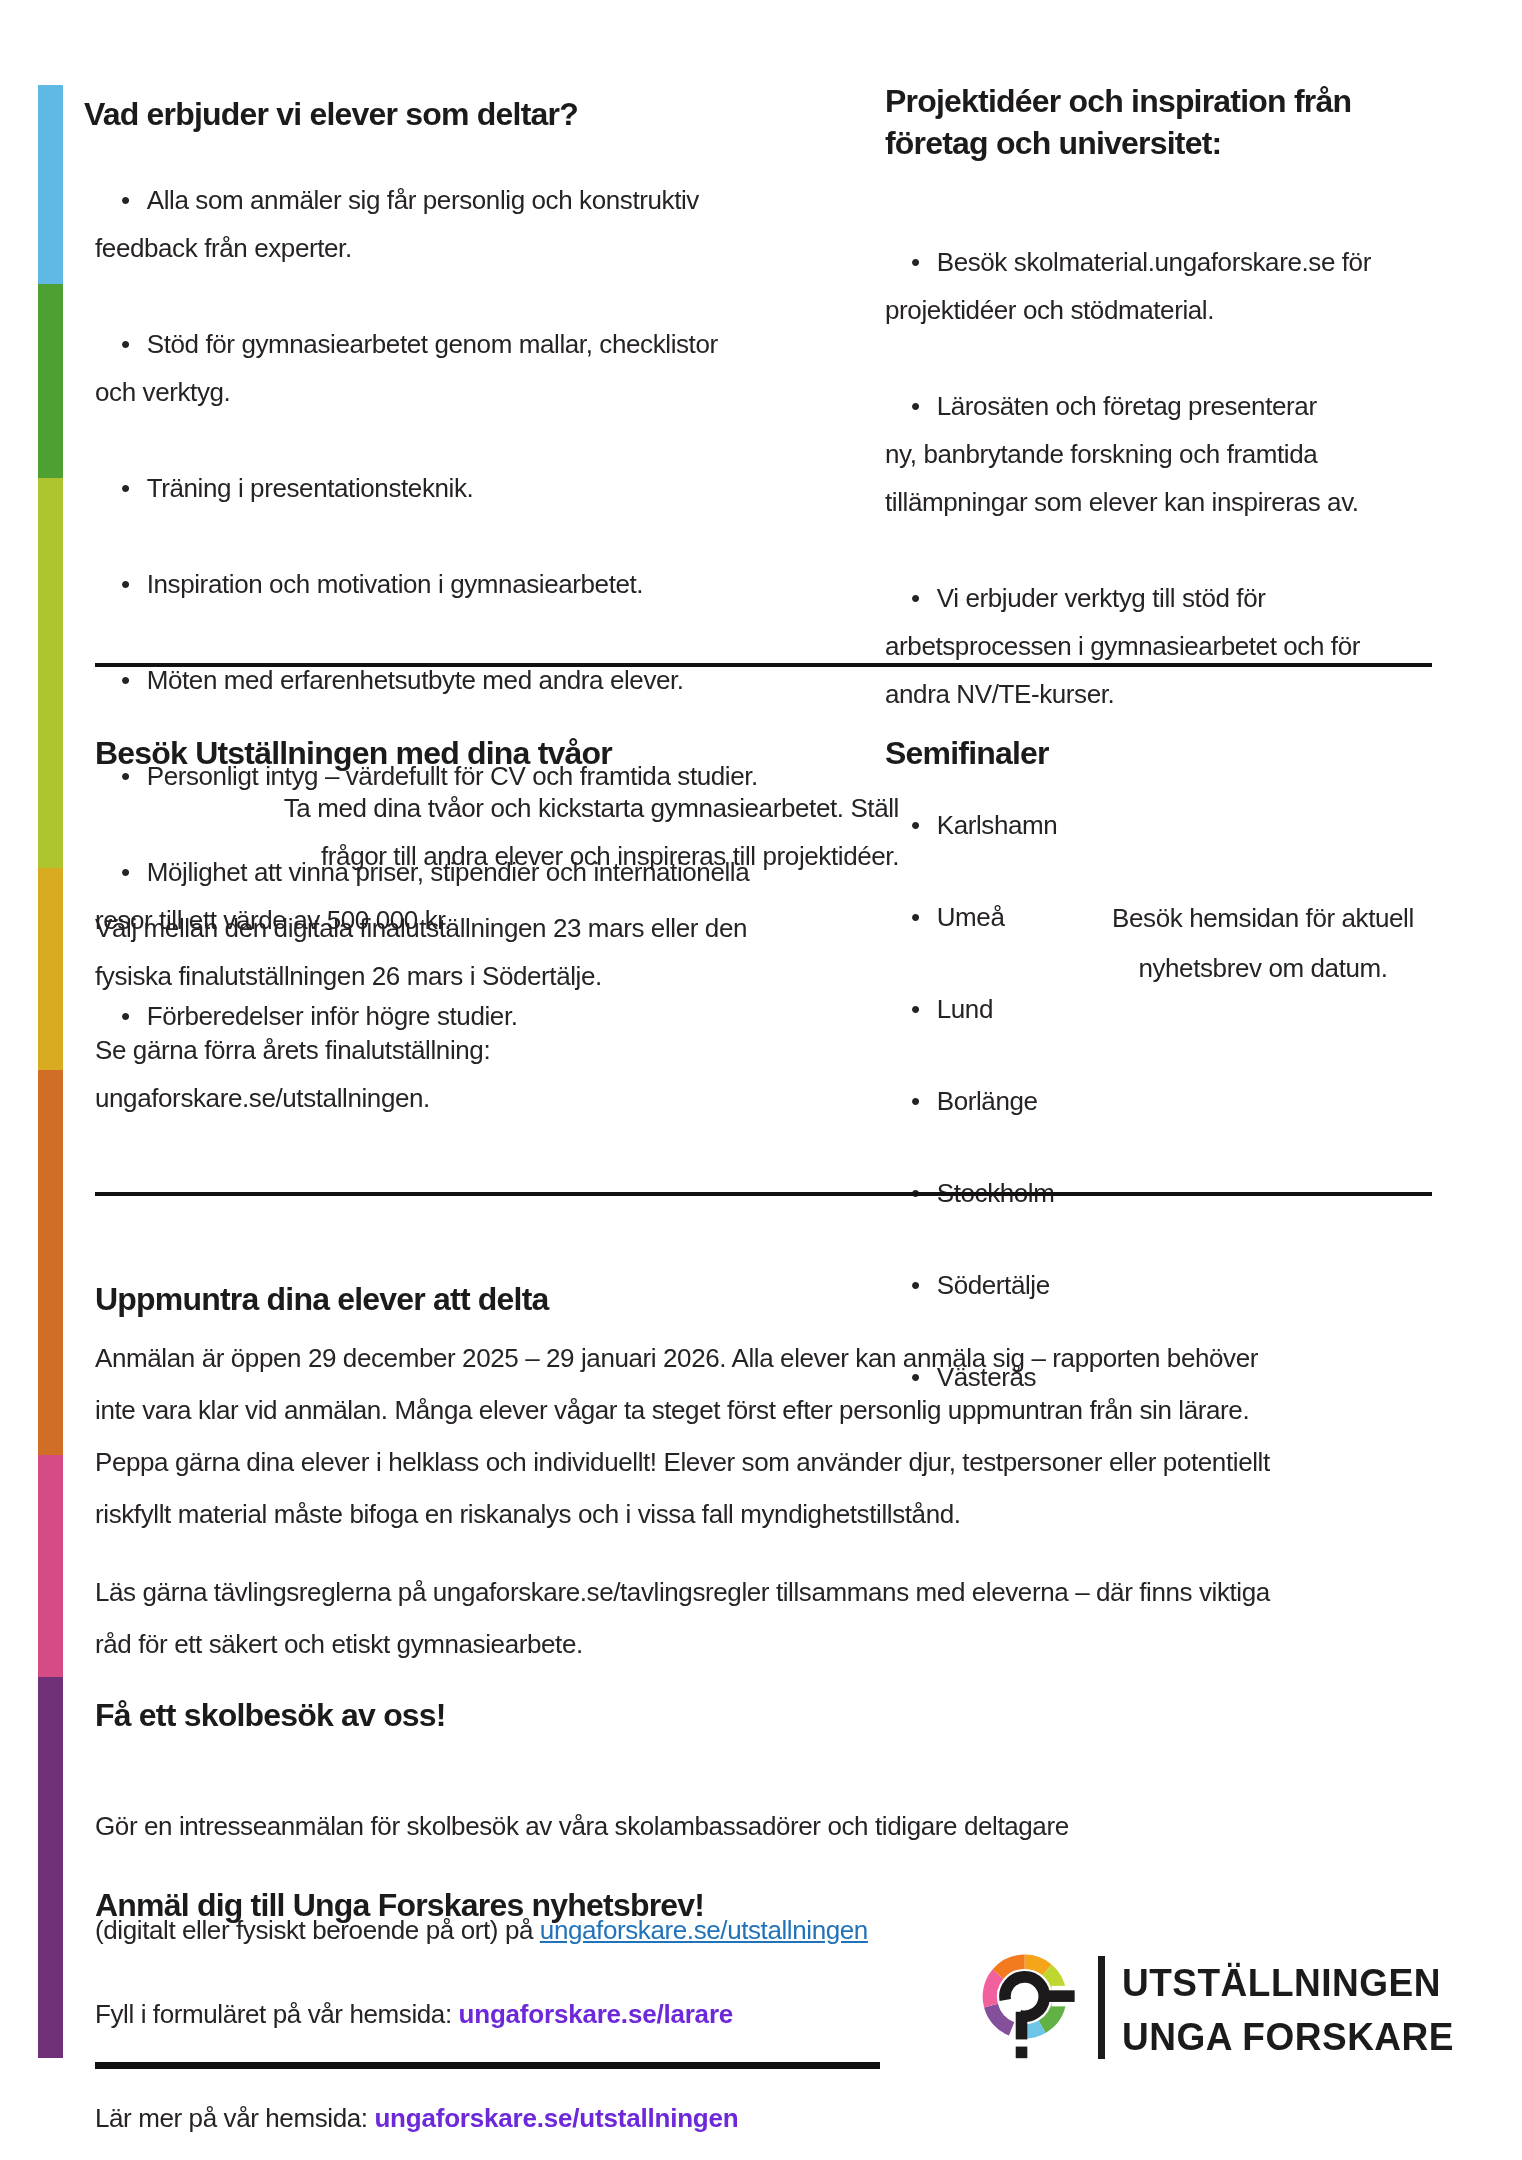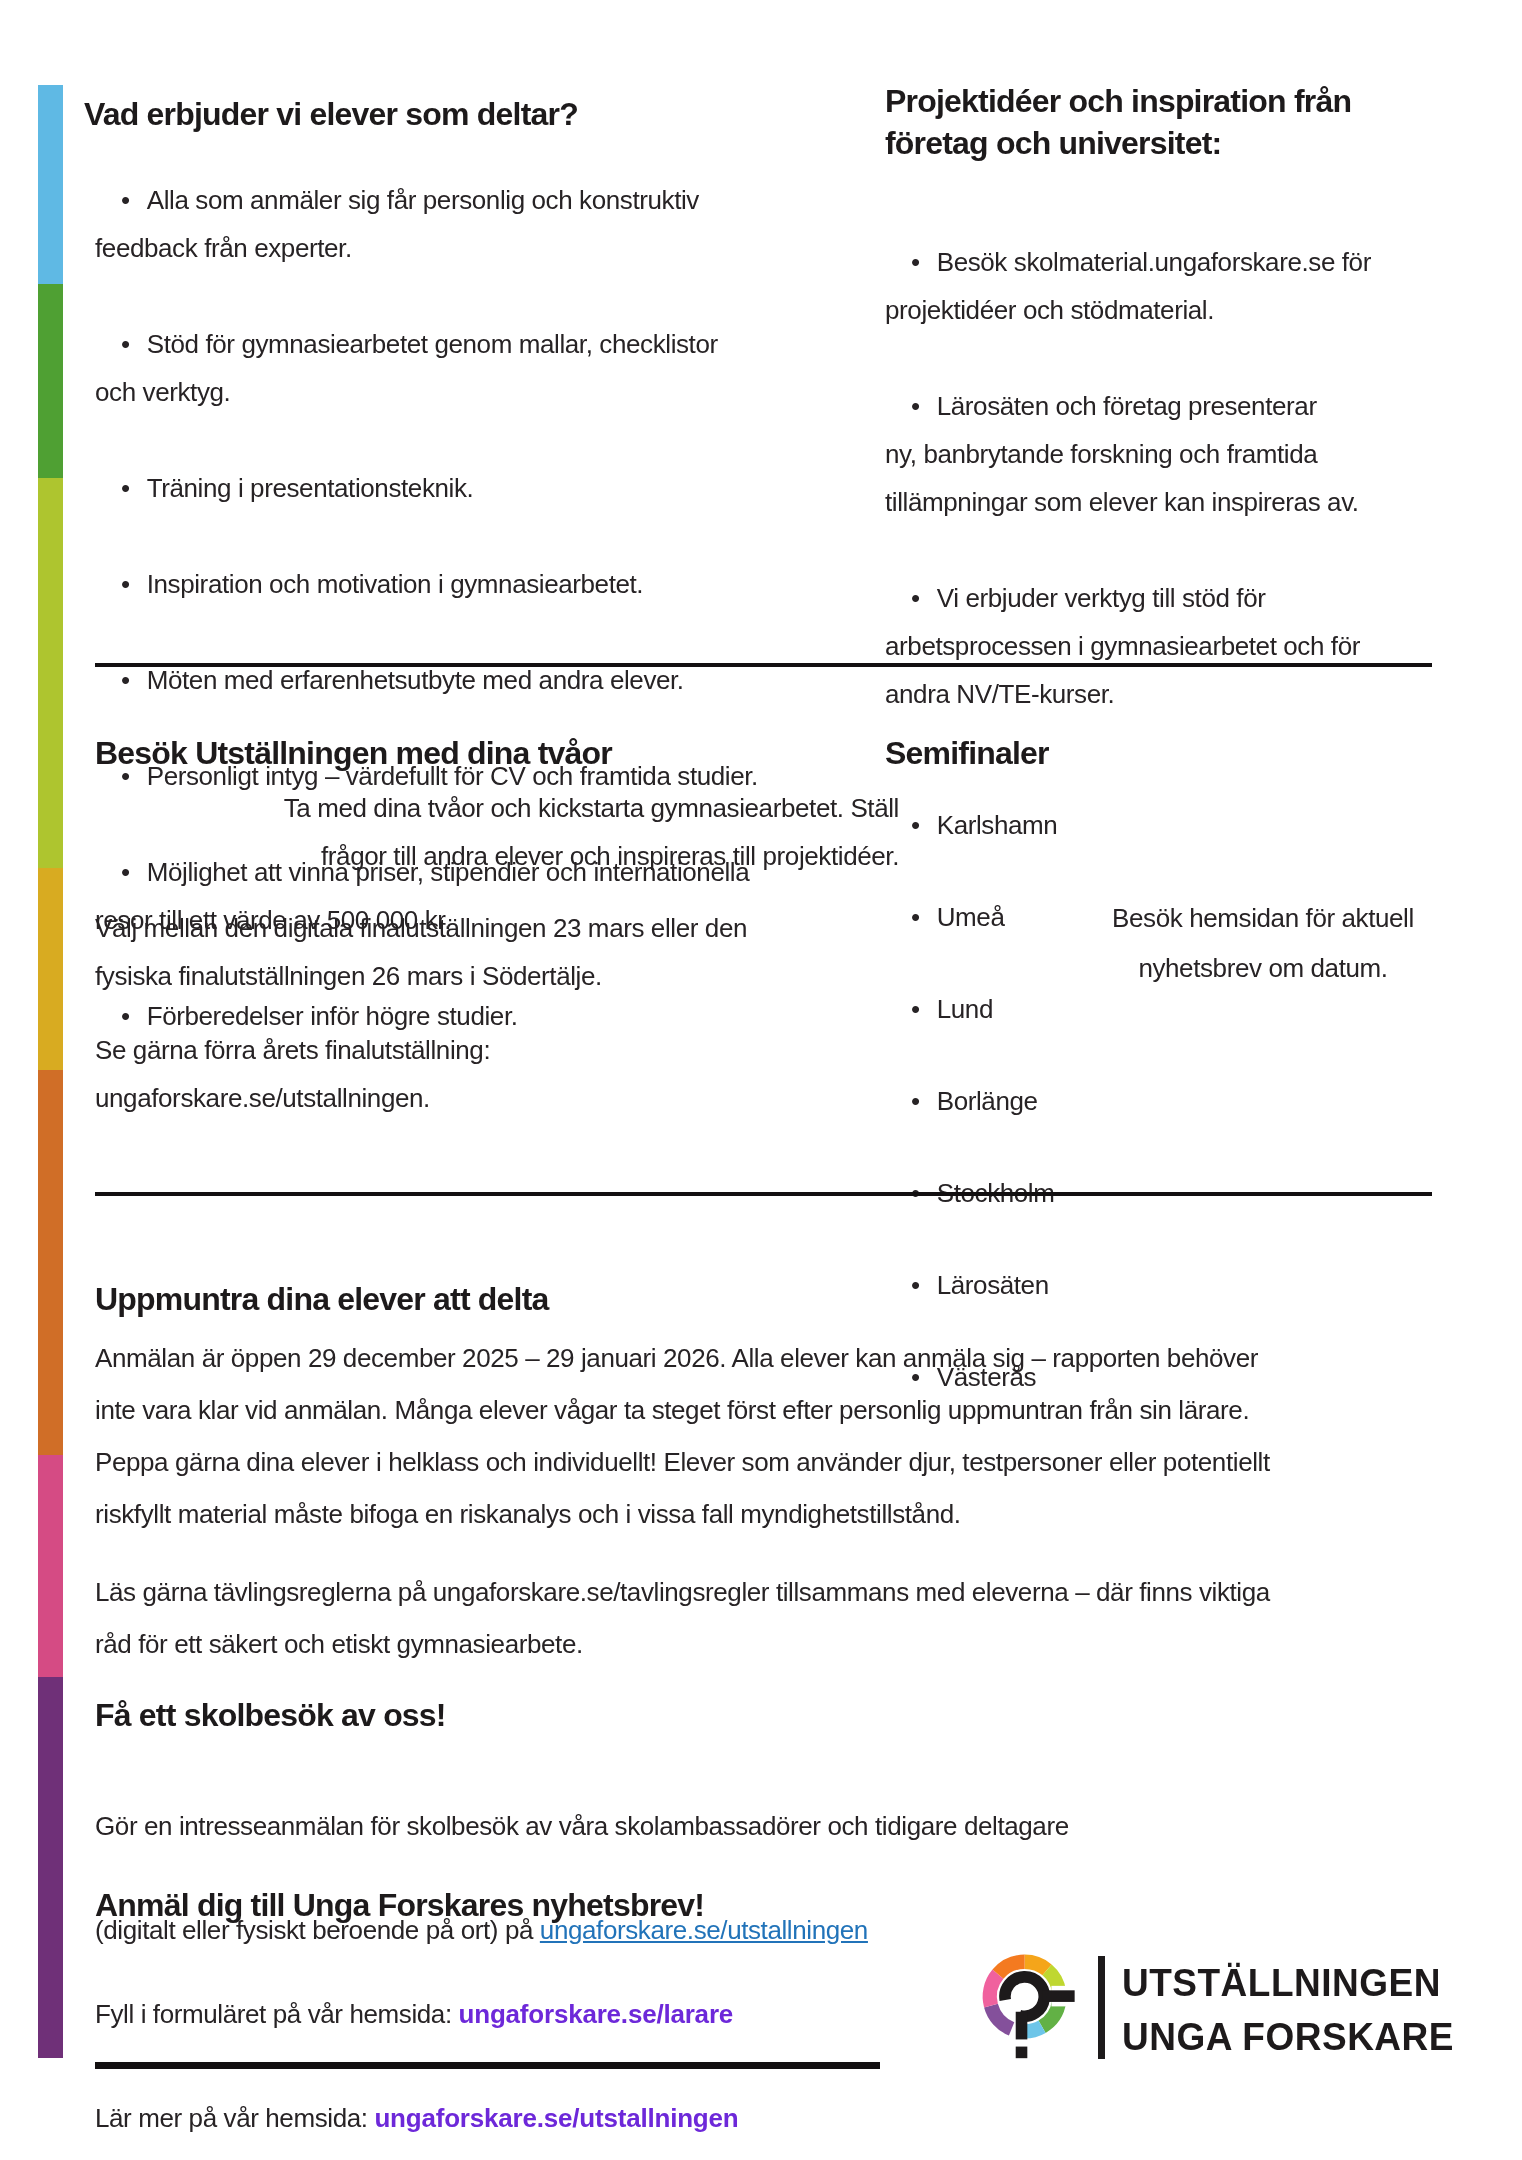--- a/index.html
+++ b/index.html
@@ -97,21 +97,21 @@
   <div class="t" style="left:95px; top:1026px; width:820px;">Se gärna förra årets finalutställning:
 ungaforskare.se/utstallningen.</div>
 
   <div class="h" style="left:885px; top:732px; width:300px;">Semifinaler</div>
   <div class="t lh46" style="left:885px; top:756px; width:330px;">
     <div class="item">Karlshamn</div>
     <div class="item">Umeå</div>
     <div class="item">Lund</div>
     <div class="item">Borlänge</div>
     <div class="item">Stockholm</div>
-    <div class="item">Lärosäten</div>
+    <div class="item">Södertälje</div>
     <div class="item">Västerås</div>
   </div>
   <div class="t lh50 note" style="left:1068px; top:893px; width:390px;">Besök hemsidan för aktuell
 nyhetsbrev om datum.</div>
 
   <div class="rule" style="left:95px; top:1192px; width:1337px;"></div>
 
   <div class="h" style="left:95px; top:1278px; width:900px;">Uppmuntra dina elever att delta</div>
   <div class="t lh52" style="left:95px; top:1332px; width:1365px;">Anmälan är öppen 29 december 2025 – 29 januari 2026. Alla elever kan anmäla sig – rapporten behöver
 inte vara klar vid anmälan. Många elever vågar ta steget först efter personlig uppmuntran från sin lärare.

